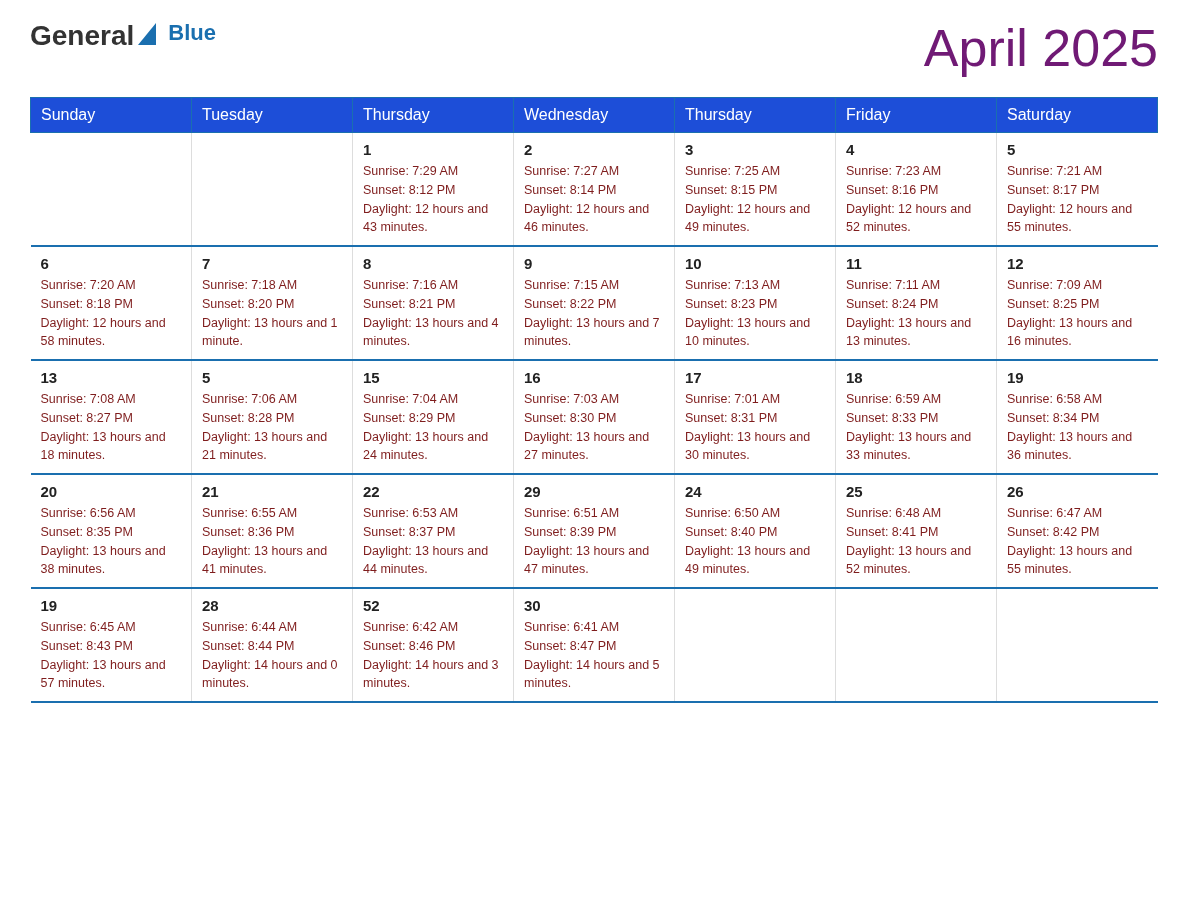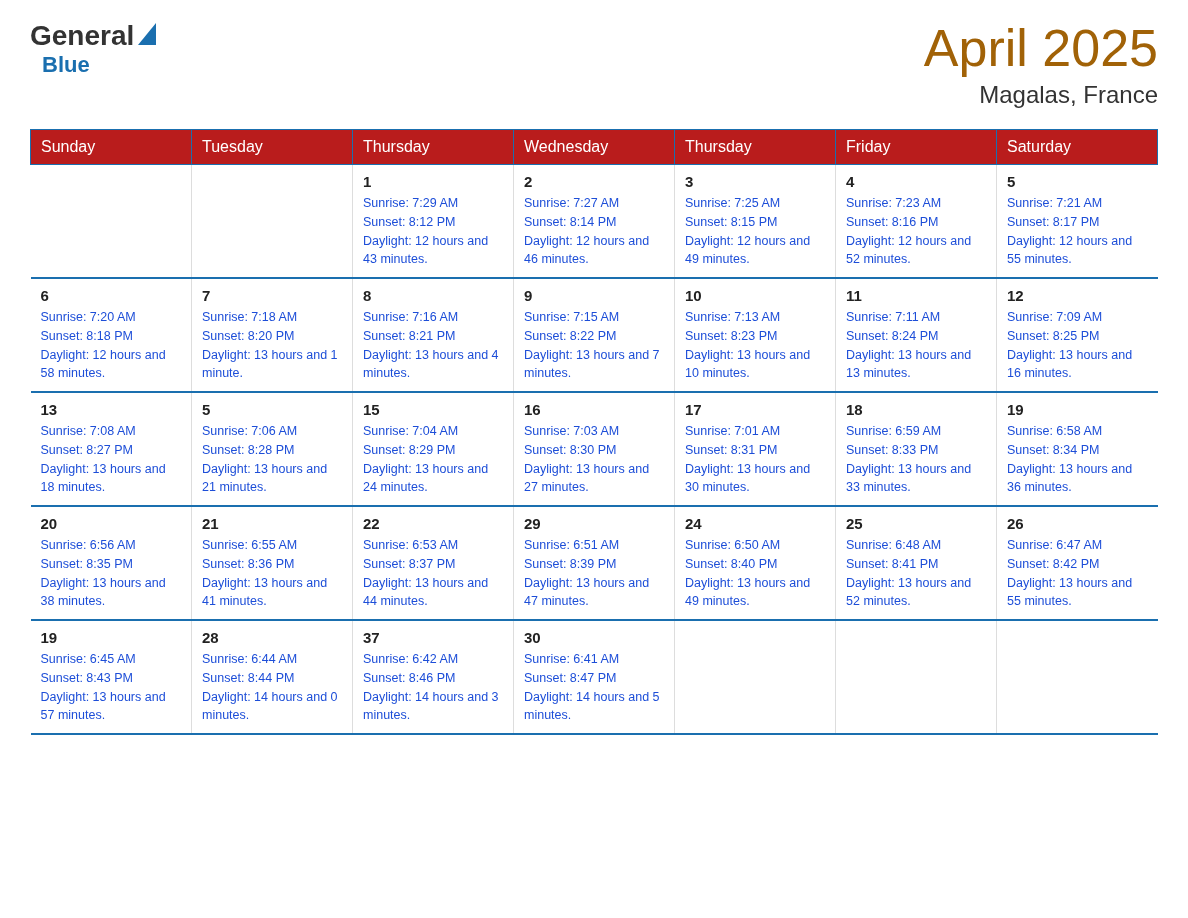--- a/index.html
+++ b/index.html
@@ -11,21 +11,21 @@
       min-height: 918px;
     }
     .header {
       display: flex;
       justify-content: space-between;
       align-items: flex-start;
       margin-bottom: 20px;
     }
     .logo {
       display: flex;
-      flex-direction: column;
+      flex-direction: row;
       align-items: flex-start;
     }
     .logo-top {
       display: flex;
       align-items: center;
     }
     .logo-general {
       font-size: 28px;
       font-weight: bold;
       color: #333;
@@ -43,34 +43,34 @@
       font-weight: bold;
       color: #1a6faf;
       margin-left: 10px;
     }
     .title-block {
       text-align: right;
     }
     .month-title {
       font-size: 52px;
       font-weight: normal;
-      color: #a16207;
+      color: #701a75;
       line-height: 1.1;
     }
     .location-title {
       font-size: 24px;
       color: #333;
       margin-top: 4px;
     }
     table {
       width: 100%;
       border-collapse: collapse;
     }
     thead tr {
-      background-color: #b91c1c;
+      background-color: #1d4ed8;
     }
     thead th {
       color: #fff;
       font-size: 16px;
       font-weight: normal;
       padding: 8px 10px;
       text-align: left;
       border: 1px solid #1a6faf;
     }
     tbody tr {
@@ -90,40 +90,39 @@
       border-right: none;
     }
     .day-num {
       font-size: 15px;
       font-weight: bold;
       color: #222;
       margin-bottom: 4px;
     }
     .day-info {
       font-size: 12.5px;
-      color: #1d4ed8;
+      color: #7f1d1d;
       line-height: 1.5;
     }
   </style>
 </head>
 <body>
 
 <div class="header">
   <div class="logo">
     <div class="logo-top">
       <span class="logo-general">General</span>
       <span class="logo-triangle"></span>
     </div>
     <div style="display:flex; align-items:center; margin-left:2px;">
       <span class="logo-bottom-blue">Blue</span>
     </div>
   </div>
   <div class="title-block">
     <div class="month-title">April 2025</div>
-    <div class="location-title">Magalas, France</div>
   </div>
 </div>
 
 <table>
   <thead>
     <tr>
     <th>Sunday</th>
         <th>Tuesday</th>
         <th>Thursday</th>
         <th>Wednesday</th>
@@ -250,21 +249,21 @@
       <tr>
         <td>
           <div class="day-num">19</div>
           <div class="day-info">Sunrise: 6:45 AM<br>Sunset: 8:43 PM<br>Daylight: 13 hours and 57 minutes.</div>
         </td>
         <td>
           <div class="day-num">28</div>
           <div class="day-info">Sunrise: 6:44 AM<br>Sunset: 8:44 PM<br>Daylight: 14 hours and 0 minutes.</div>
         </td>
         <td>
-          <div class="day-num">37</div>
+          <div class="day-num">52</div>
           <div class="day-info">Sunrise: 6:42 AM<br>Sunset: 8:46 PM<br>Daylight: 14 hours and 3 minutes.</div>
         </td>
         <td>
           <div class="day-num">30</div>
           <div class="day-info">Sunrise: 6:41 AM<br>Sunset: 8:47 PM<br>Daylight: 14 hours and 5 minutes.</div>
         </td>
         <td></td>
         <td></td>
         <td></td>
       </tr>

